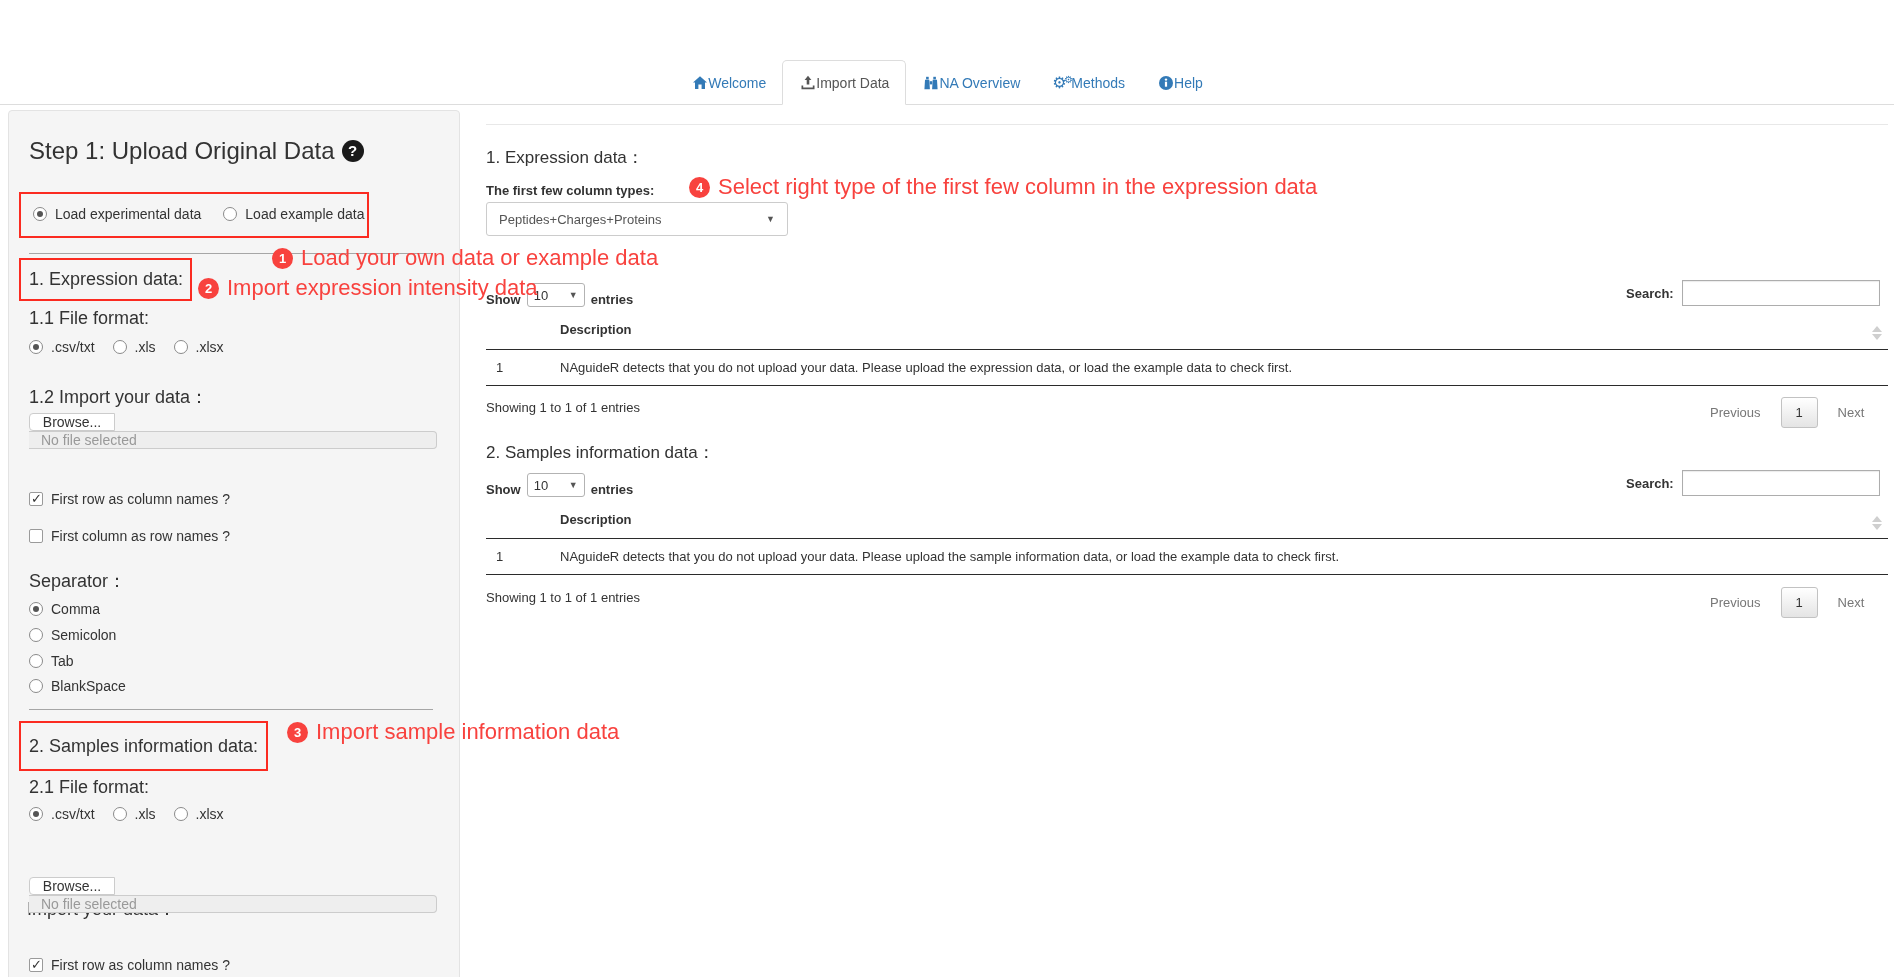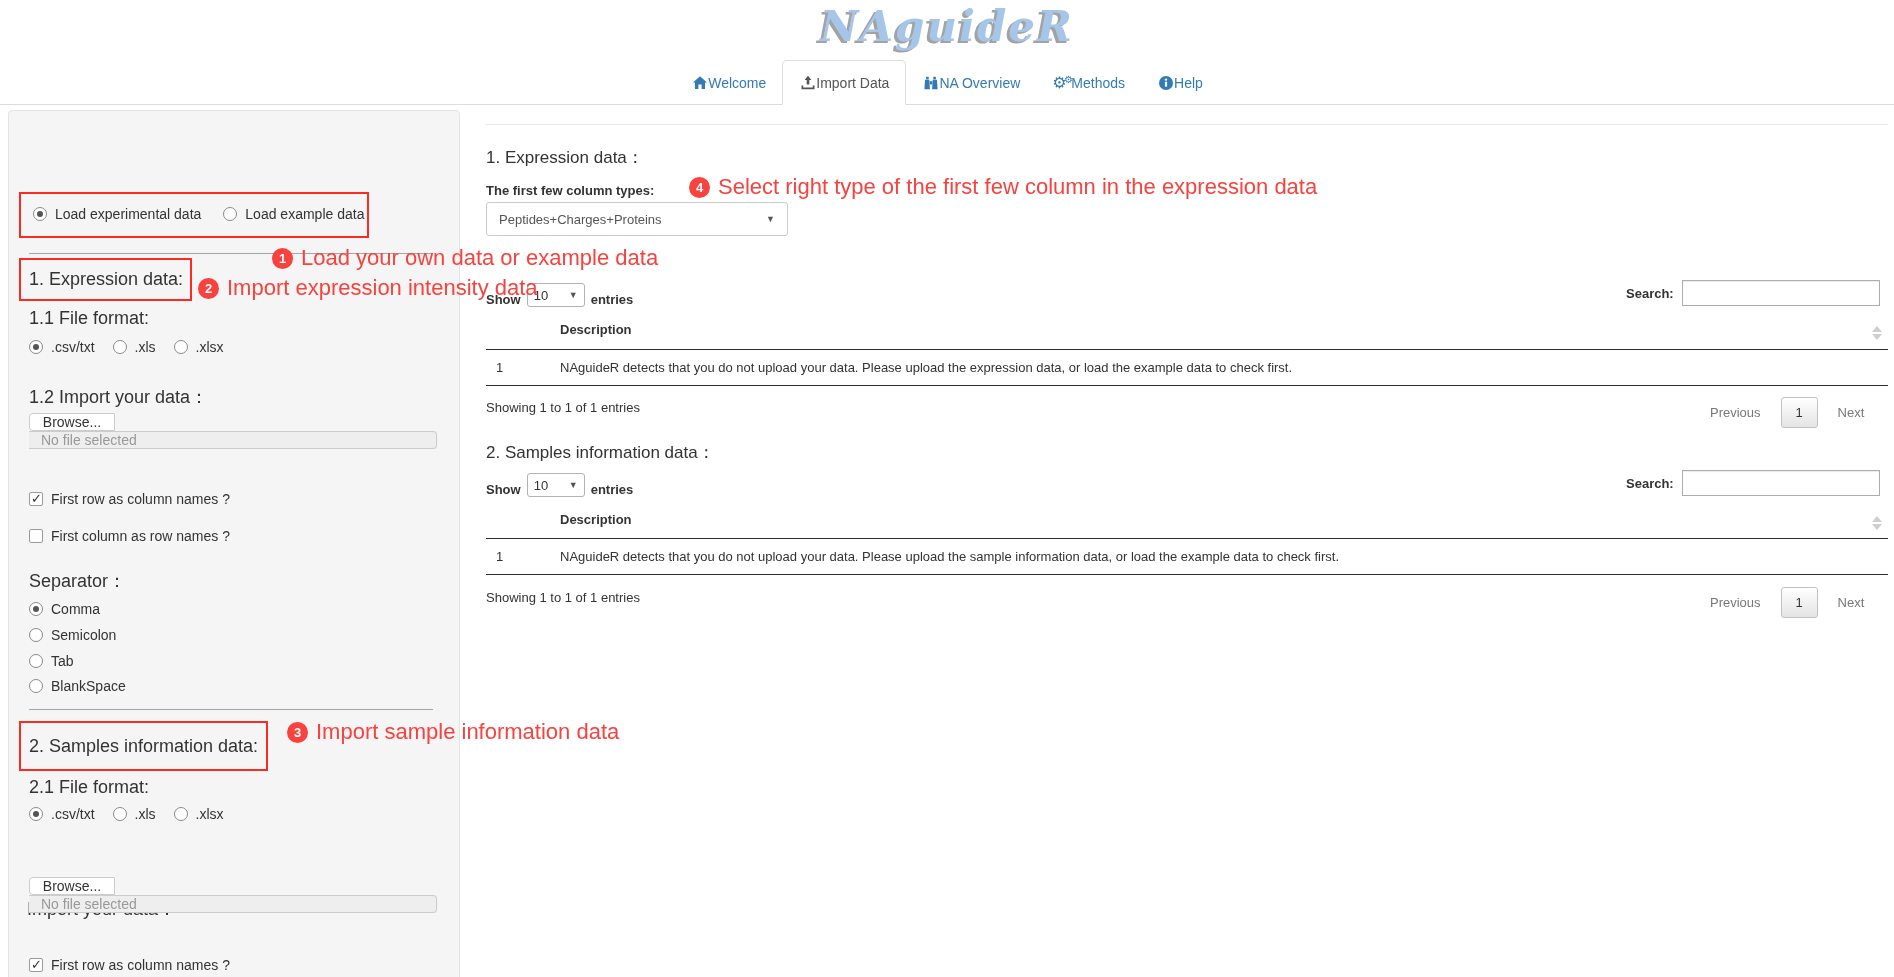--- a/index.html
+++ b/index.html
@@ -101,21 +101,20 @@
   .pager .nav-link { cursor:pointer; }
   .page-btn { width:37px; height:31px; border:1px solid #c2c2c2; border-radius:3px;
               background:linear-gradient(#ffffff,#e4e4e4); display:flex; align-items:center;
               justify-content:center; color:#333; cursor:pointer; }
 </style>
 </head>
 <body>
 
 <div class="page">
 
-  <div class="logo">NAguideR</div>
 
   <div class="tabbar">
     <div class="tab">
       <span class="ticon">
         <svg width="16" height="16" viewBox="0 0 16 16" fill="currentColor">
             <path d="M8 1.2 L15 7.4 H13 V14 H9.6 V9.4 H6.4 V14 H3 V7.4 H1 Z"></path>
           </svg>
       </span>
       <span>Welcome</span>
     </div>
@@ -152,20 +151,23 @@
             <rect x="6.9" y="6.7" width="2.2" height="5" fill="#fff"></rect>
           </svg>
       </span>
       <span>Help</span>
     </div>
   </div>
 
   <div class="main-rule"></div>
 
   <div class="sidebar">
+    <div class="sb-title">
+      <span>Step 1: Upload Original Data</span><span class="q-icon">?</span>
+    </div>
 
     <div class="opt-row" style="left:24px; top:95px;">
       <div class="opt">
         <span class="radio checked"></span>
         <span>Load experimental data</span>
       </div>
       <div class="opt">
         <span class="radio"></span>
         <span>Load example data</span>
       </div>

